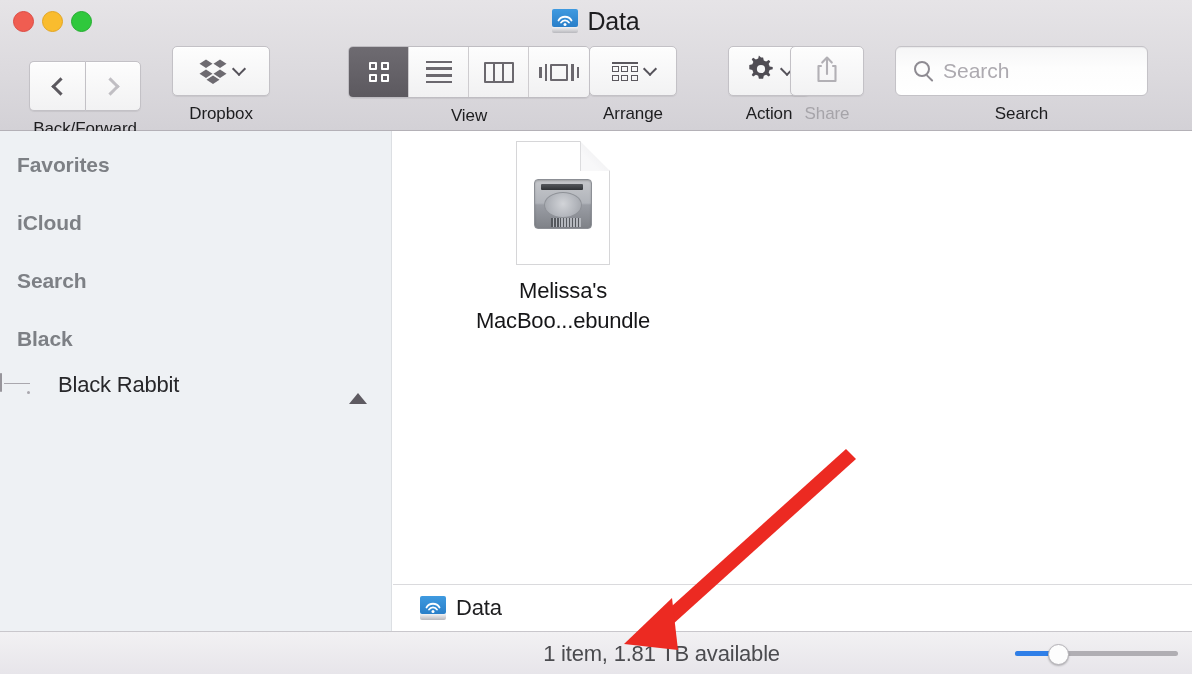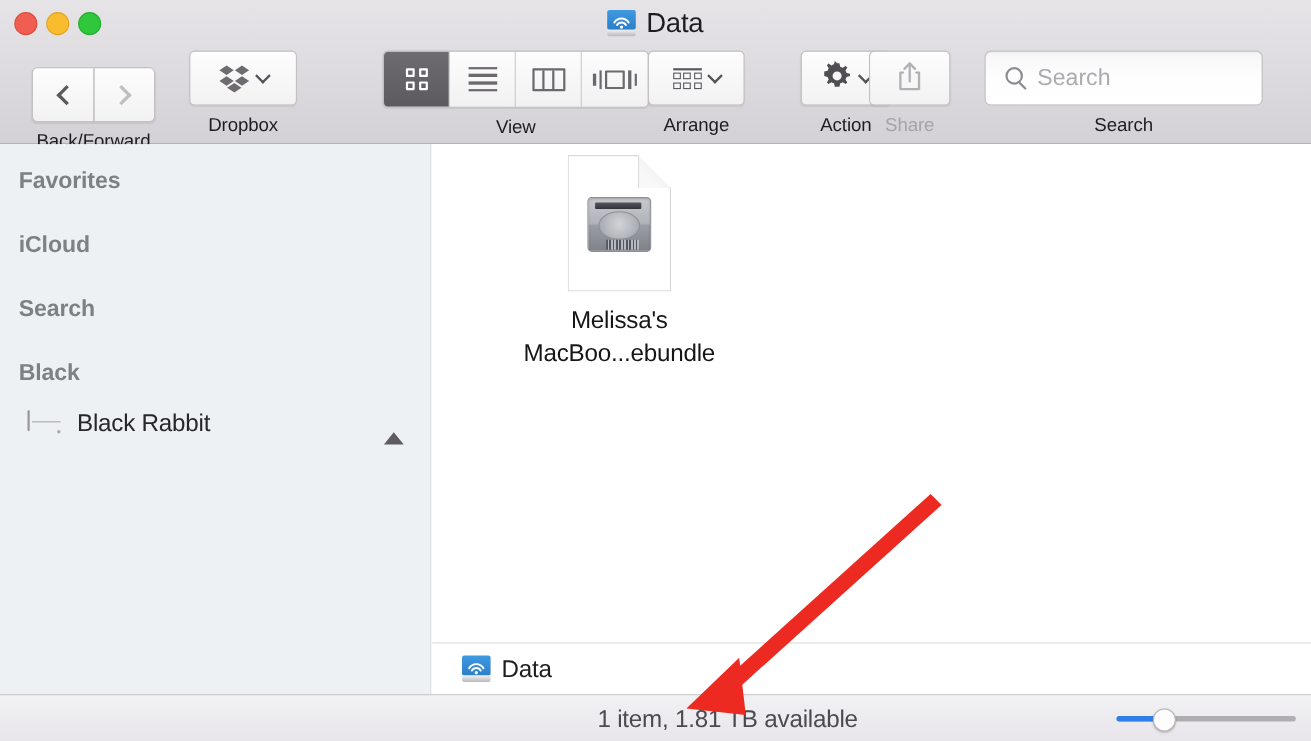--- a/index.html
+++ b/index.html
@@ -121,21 +121,21 @@
     background: #8e8b92; transform: rotate(45deg); border-radius: 2px;
   }
   #search-placeholder { font-size: 21px; color: #adaab0; }
 
   
   #sidebar {
     position: absolute; left: 0; top: 131px; width: 392px; height: 543px;
     background: #eef1f4; border-right: 1px solid #dcdfe3;
   }
   .sb-header { font-size: 21px; color: #7d8085; font-weight: bold; padding-left: 17px; letter-spacing: -0.1px; }
-  .sb-item { display: flex; align-items: center; height: 44px; padding-left: 25px; gap: 11px; position: relative; }
+  .sb-item { display: flex; align-items: center; height: 44px; gap: 24px; position: relative; }
   .sb-item-label { font-size: 22px; color: #27272a; letter-spacing: -0.2px; }
 
   .server-ico { width: 34px; height: 23px; position: relative; }
   .server-ico .shell {
     width: 34px; height: 23px; border-radius: 4px 4px 5px 5px;
     background: linear-gradient(to bottom,#f4f4f6 0%,#dddde1 38%,#c9c9ce 46%,#eaeaed 100%);
     border: 1.5px solid #97959b;
   }
   .server-ico .slot { position: absolute; left: 4px; top: 9px; width: 26px; height: 1.6px; background: #a9a7ad; }
   .server-ico .dot  { position: absolute; right: 4px; bottom: 3px; width: 3px; height: 3px; border-radius: 50%; background: #a9a7ad; }

